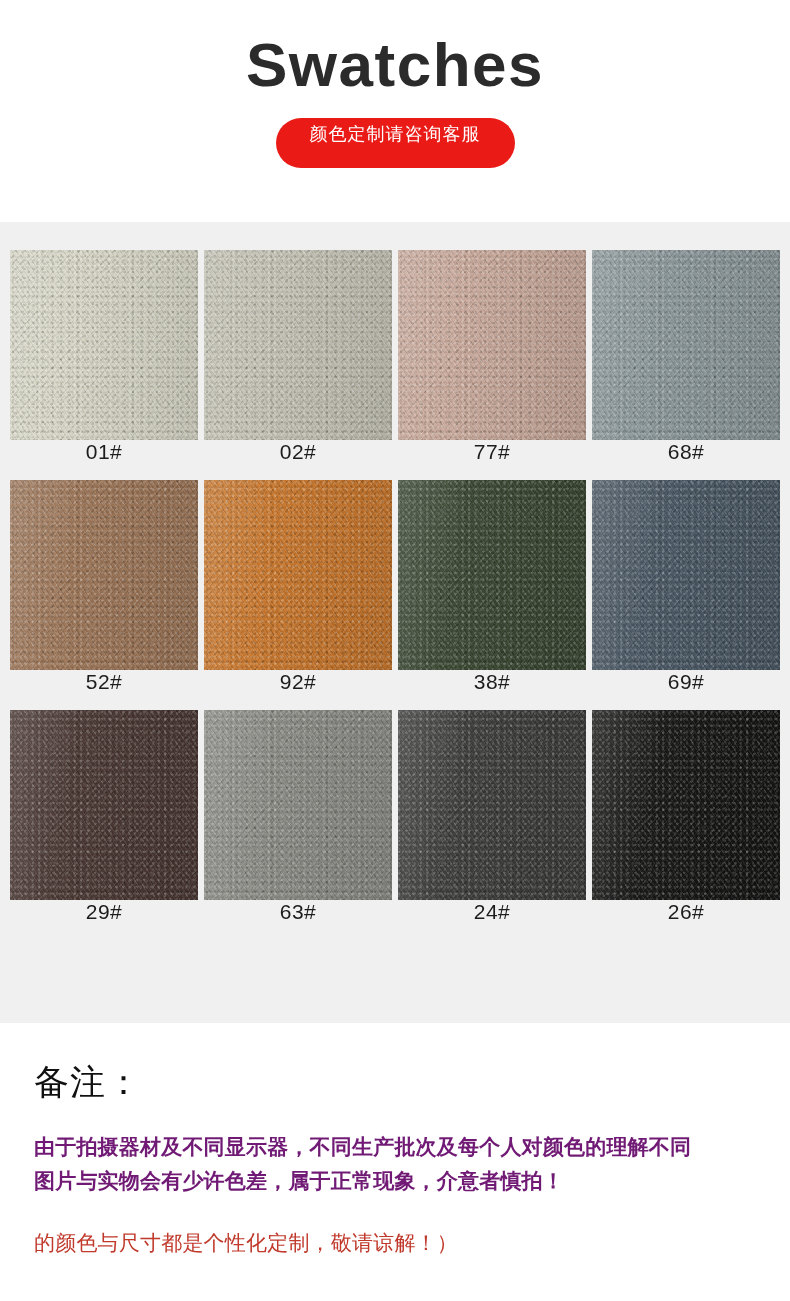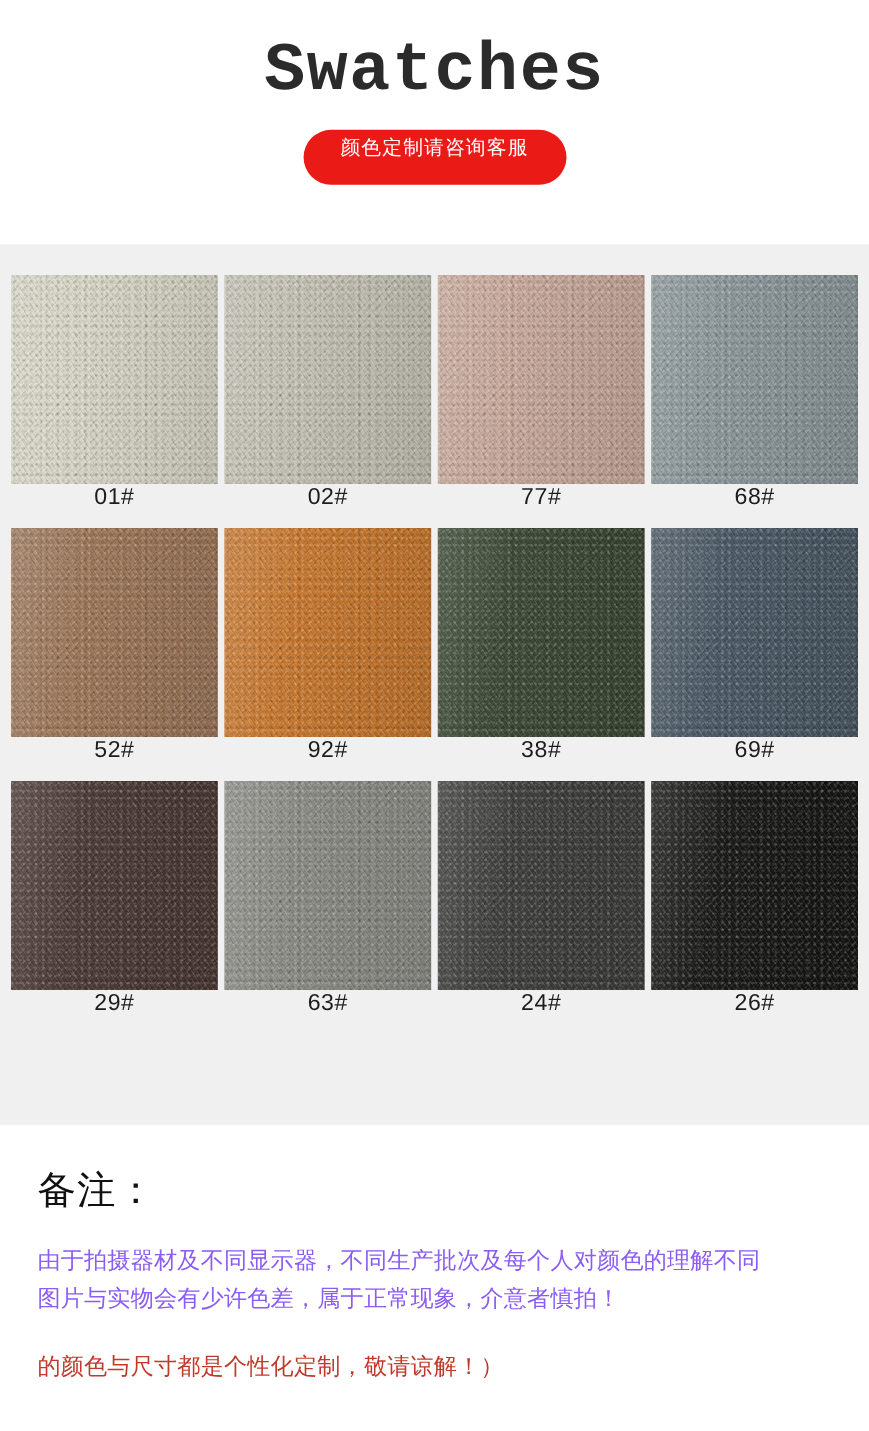--- a/index.html
+++ b/index.html
@@ -7,21 +7,21 @@
     width:790px; height:1301px;
     background:#ffffff;
     font-family:"Liberation Sans", sans-serif;
     overflow:hidden;
   }
   .page { position:relative; width:790px; height:1301px; background:#fff; }
 
   
   .header { width:100%; padding-top:34px; text-align:center; }
   .title {
-    font-family:Liberation Mono, monospace;
+    font-family:Liberation Sans, sans-serif;
     font-size:62px;
     font-weight:700;
     letter-spacing:1.5px;
     color:#2b2b2b;
     line-height:1.0;
   }
   .badge-wrap { margin-top:22px; display:flex; justify-content:center; }
   .badge {
     display:inline-block;
     background:#ea1b17;
@@ -103,22 +103,23 @@
   .notes-title {
     font-size:35px;
     font-weight:400;
     color:#111111;
     letter-spacing:1px;
     margin-bottom:24px;
   }
   .notes-body {
     font-size:21px;
     line-height:1.62;
-    color:#8b5cf6;
+    color:#701a75;
     letter-spacing:.2px;
+    font-weight:bold;
   }
   .notes-warning {
     margin-top:28px;
     font-size:21px;
     line-height:1.62;
     color:#c0392b;
     letter-spacing:.2px;
   }
   .nb-line { display:block; }
 </style>

